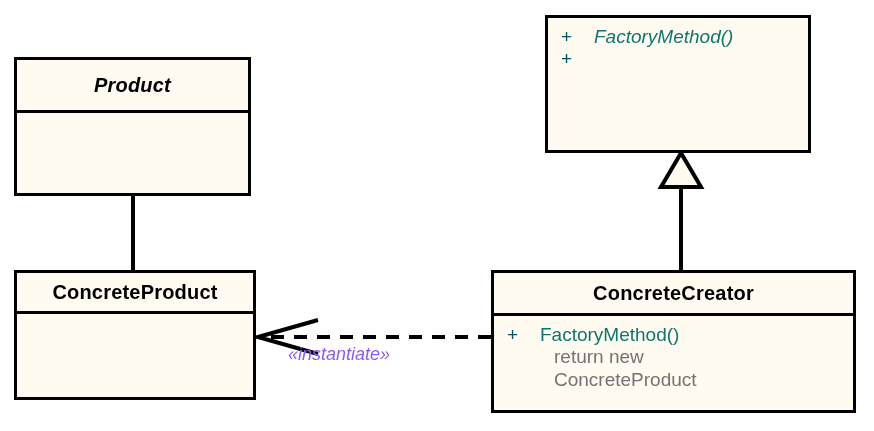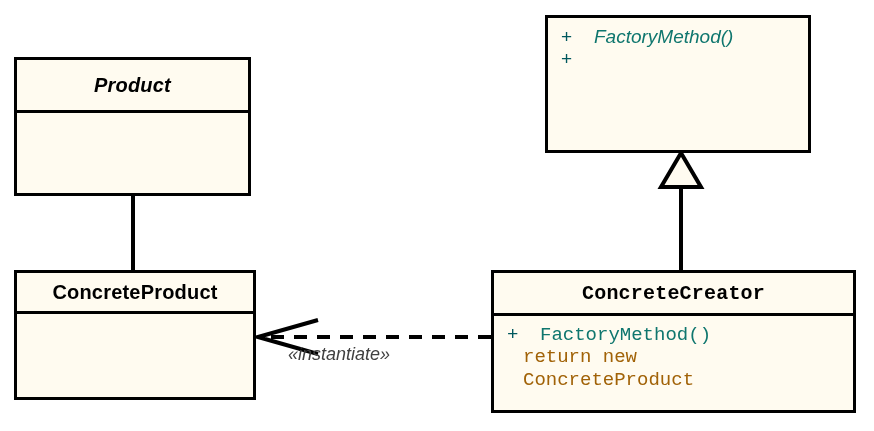--- a/index.html
+++ b/index.html
@@ -74,47 +74,47 @@
   }
   .member-name {
     font-size: 19px;
     color: #0f766e;
   }
   .member-name.abstract {
     font-style: italic;
   }
   .code-line {
     font-size: 19px;
-    color: #a16207;
-    padding-left: 29px;
+    color: #737373;
+    padding-left: 60px;
     line-height: 1.18;
     white-space: nowrap;
   }
 
   
   #class-product        { left: 14px;  top: 17px;  width: 237px; height: 139px; margin-top: 40px; }
   #class-product .uml-name-compartment { height: 53px; }
 
   #class-creator        { left: 545px; top: 15px;  width: 266px; height: 138px; }
   #class-creator .uml-name-compartment { height: 55px; }
 
   #class-concreteproduct { left: 14px;  top: 270px; width: 242px; height: 130px; }
   #class-concreteproduct .uml-name-compartment { height: 41px; }
 
-  #class-concretecreator { left: 491px; top: 270px; width: 365px; height: 143px; font-family: Liberation Mono, monospace; }
+  #class-concretecreator { left: 491px; top: 270px; width: 365px; height: 143px; }
   #class-concretecreator .uml-name-compartment { height: 43px; }
 
   
   #instantiate-label {
     position: absolute;
     left: 288px;
     top: 344px;
     font-size: 18px;
     font-style: italic;
-    color: #404040;
+    color: #8b5cf6;
     white-space: nowrap;
   }
 </style>
 </head>
 <body>
 
 <svg id="diagram-canvas" viewBox="0 0 874 431" xmlns="http://www.w3.org/2000/svg">
 
   <g>
     <line x1="133" y1="270" x2="133" y2="190" stroke="#000000" stroke-width="4"></line>

